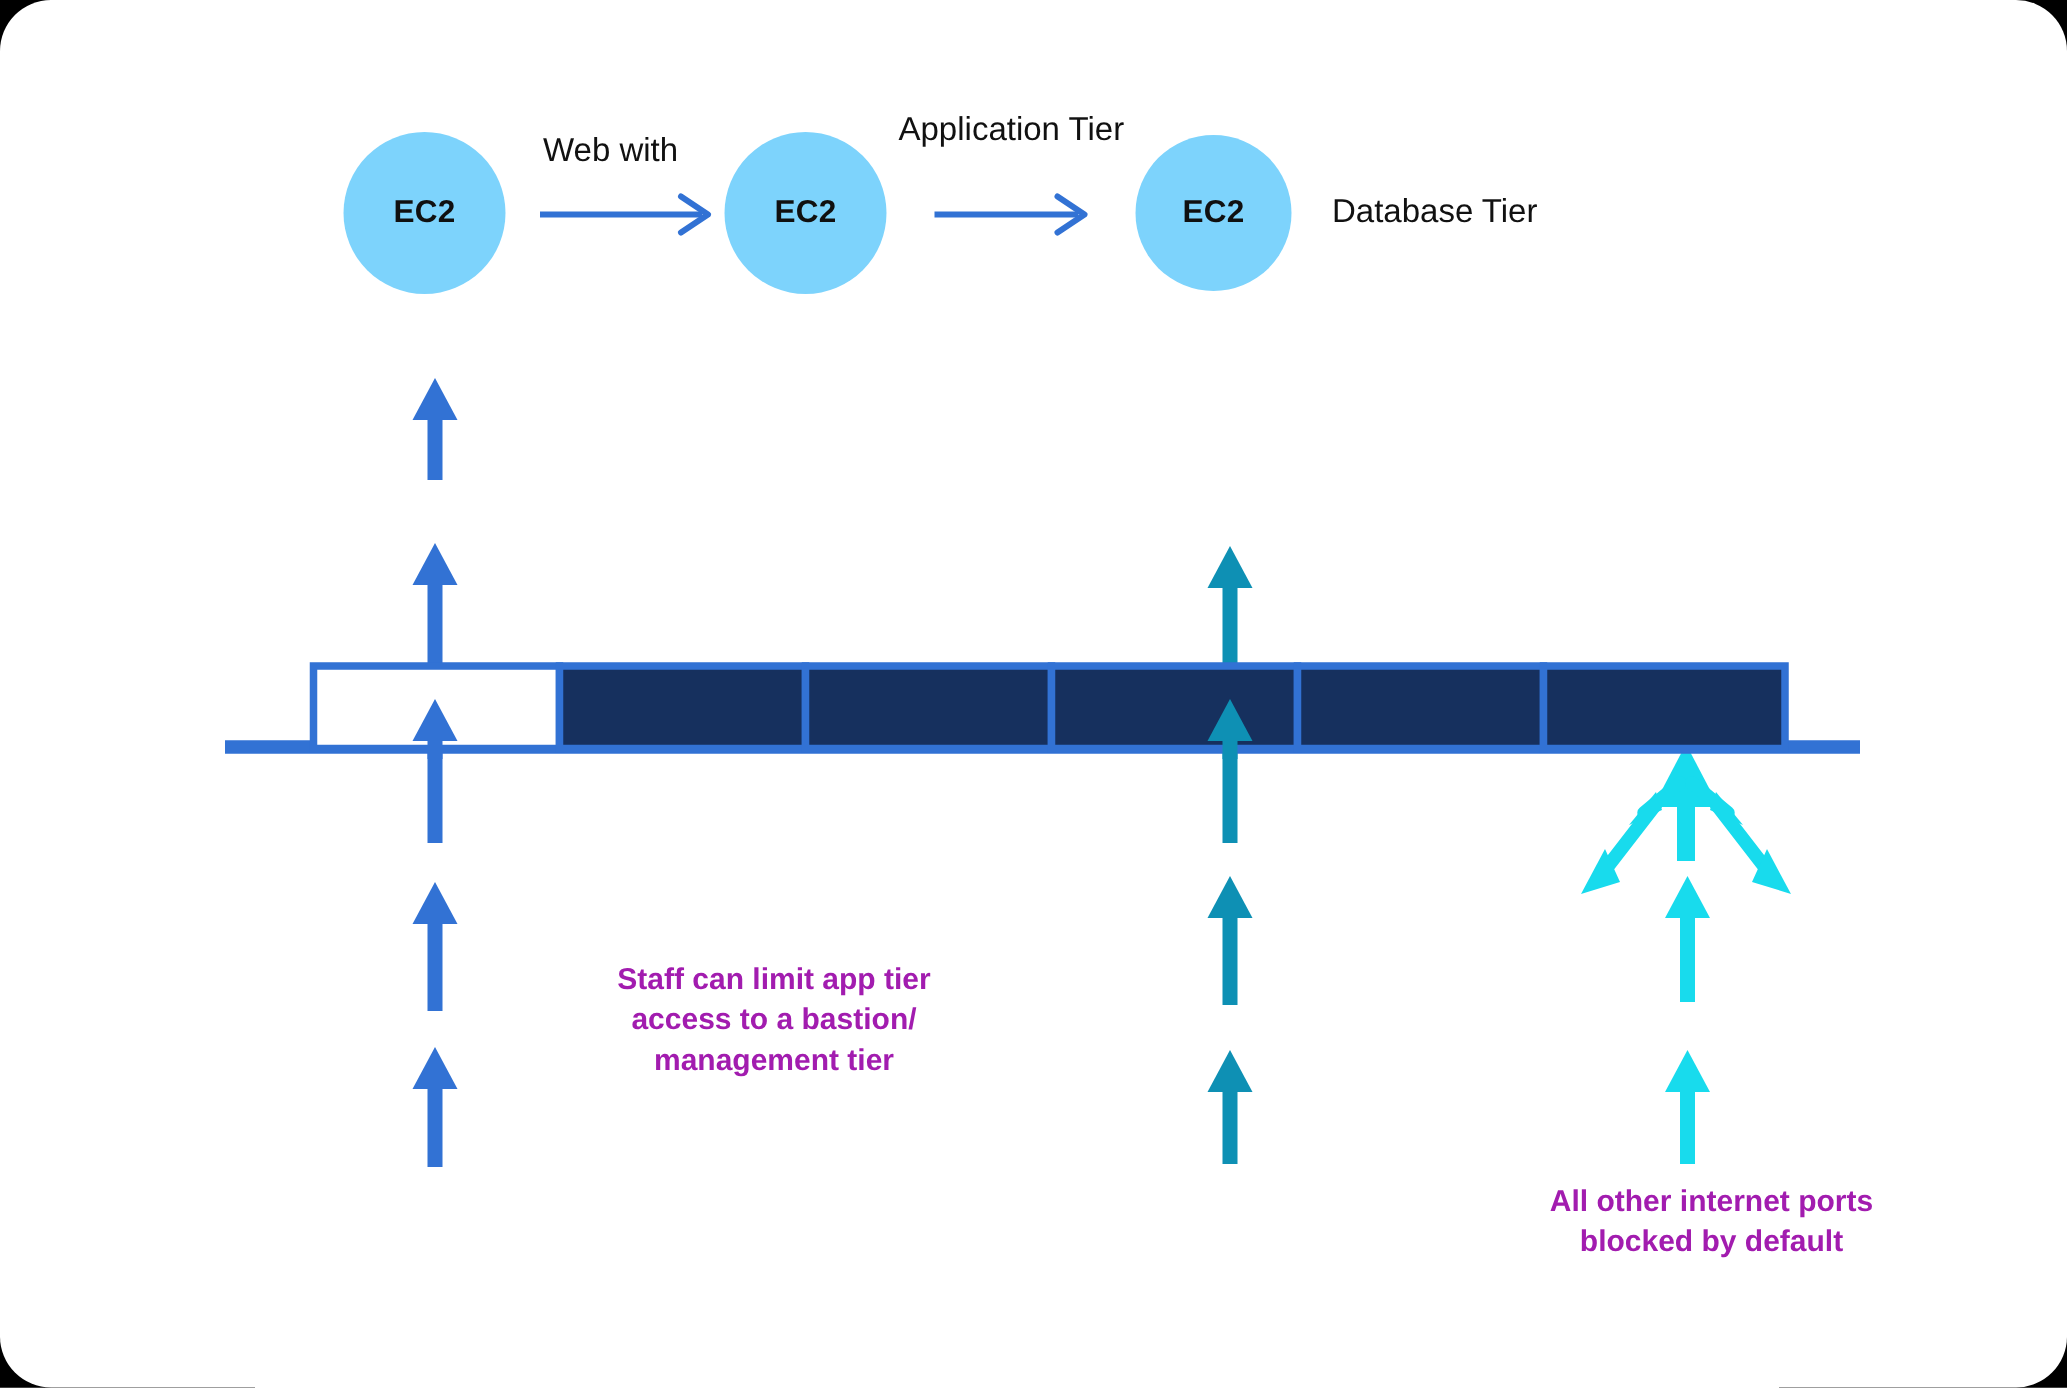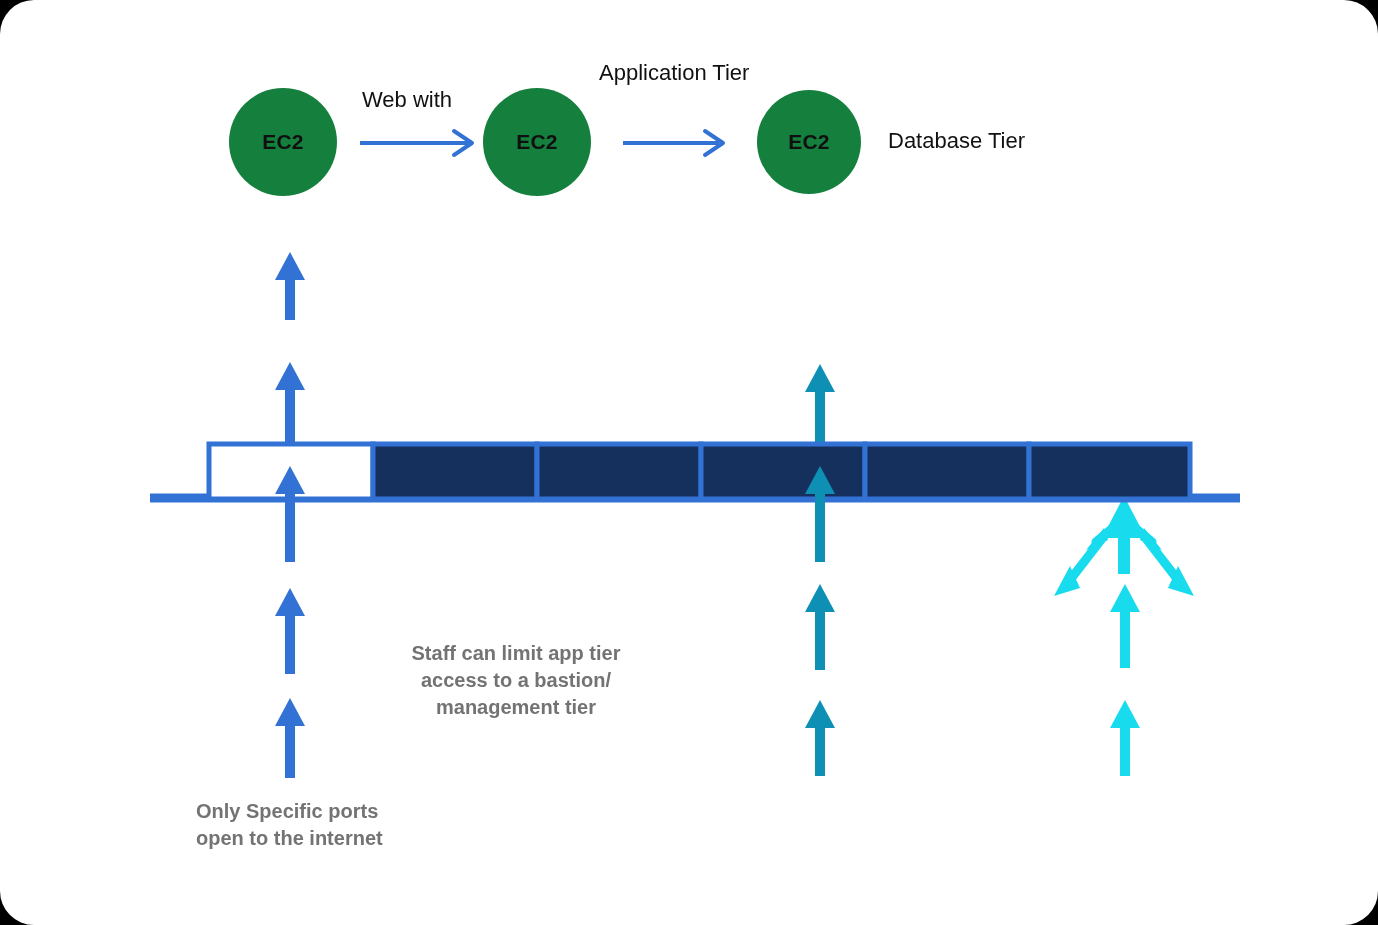--- a/index.html
+++ b/index.html
@@ -16,37 +16,37 @@
     background: #ffffff;
     border-radius: 34px;
     overflow: hidden;
   }
   .abs { position: absolute; }
 
   
   .ec2-circle {
     width: 108px; height: 108px;
     border-radius: 50%;
-    background: #15803d;
+    background: #7dd3fc;
     display: flex; align-items: center; justify-content: center;
     color: #101010;
     font-size: 21px;
     font-weight: bold;
     letter-spacing: 0.2px;
   }
 
   
   .tier-label {
     color: #111111;
     font-size: 22px;
     font-weight: 400;
     white-space: nowrap;
   }
   .caption {
-    color: #737373;
+    color: #a21caf;
     font-size: 20px;
     font-weight: bold;
     line-height: 1.35;
     text-align: center;
     white-space: pre-line;
   }
   .caption.left-align { text-align: left; }
 
   svg { display: block; overflow: visible; }
 </style>
@@ -76,21 +76,21 @@
 
   <div class="abs" style="left:621px; top:126px;">
     <svg width="112" height="34" viewBox="0 0 112 34">
       <line x1="2" y1="17" x2="98" y2="17" stroke="#3272d4" stroke-width="4"></line>
       <polyline points="84,5 102,17 84,29" fill="none" stroke="#3272d4" stroke-width="4" stroke-linecap="round" stroke-linejoin="round"></polyline>
     </svg>
   </div>
 
   <div class="abs tier-label" style="left:362px; top:87px;">Web with</div>
 
-  <div class="abs tier-label" style="left:599px; top:60px;">Application Tier</div>
+  <div class="abs tier-label" style="left:599px; top:73px;">Application Tier</div>
 
   <div class="abs tier-label" style="left:888px; top:128px;">Database Tier</div>
 
   <div class="abs" style="left:270px; top:252px;">
     <svg width="40" height="68" viewBox="0 0 40 68">
       <polygon points="20,0 35,28 5,28" fill="#3272d4"></polygon>
       <rect x="15" y="24" width="10" height="44" fill="#3272d4"></rect>
     </svg>
   </div>
 
@@ -206,22 +206,22 @@
     </svg>
   </div>
 
   <div class="abs" style="left:800px; top:466px;">
     <svg width="40" height="40" viewBox="0 0 40 40">
       <polygon points="20,0 35,28 5,28" fill="#0e90b4"></polygon>
       <rect x="15" y="24" width="10" height="16" fill="#0e90b4"></rect>
     </svg>
   </div>
 
-  <div class="abs caption left-align" style="left:196px; top:798px; width:260px;">Only Specific ports
-open to the internet</div>
 
   <div class="abs caption" style="left:380px; top:640px; width:272px;">Staff can limit app tier
 access to a bastion/
 management tier</div>
 
 
+  <div class="abs caption" style="left:1006px; top:788px; width:270px;">All other internet ports
+blocked by default</div>
 
 </div>
 
 </body></html>

